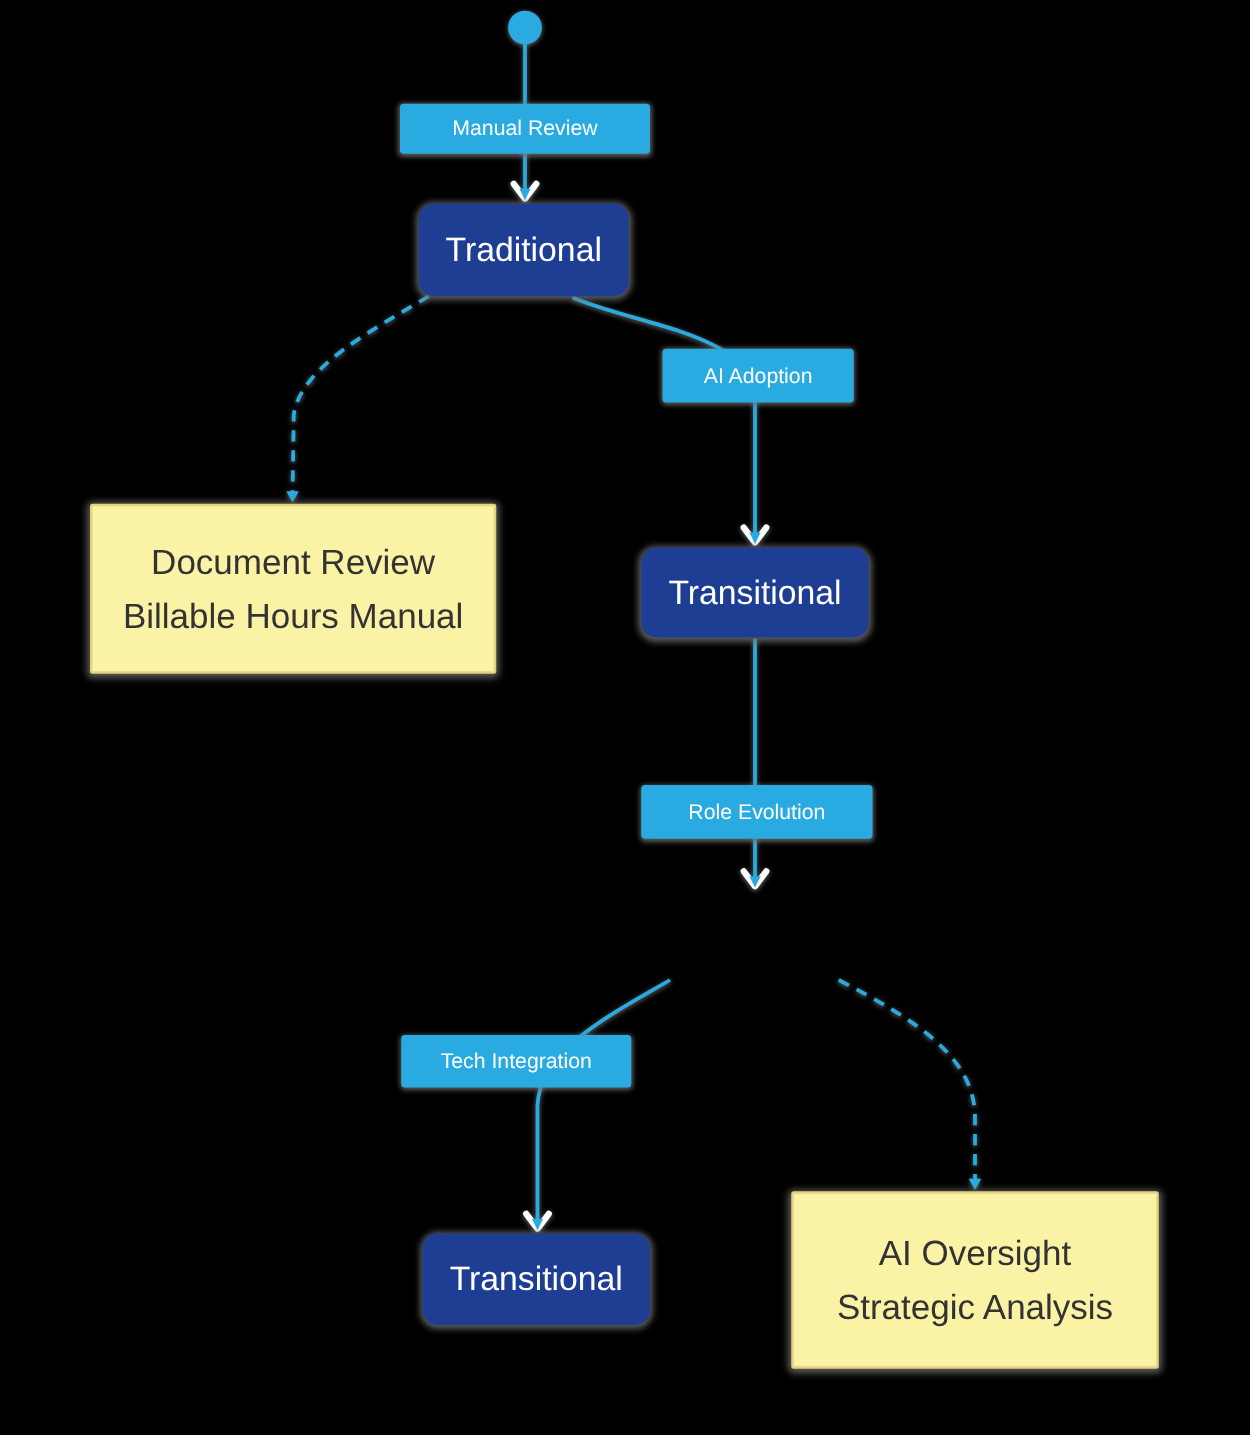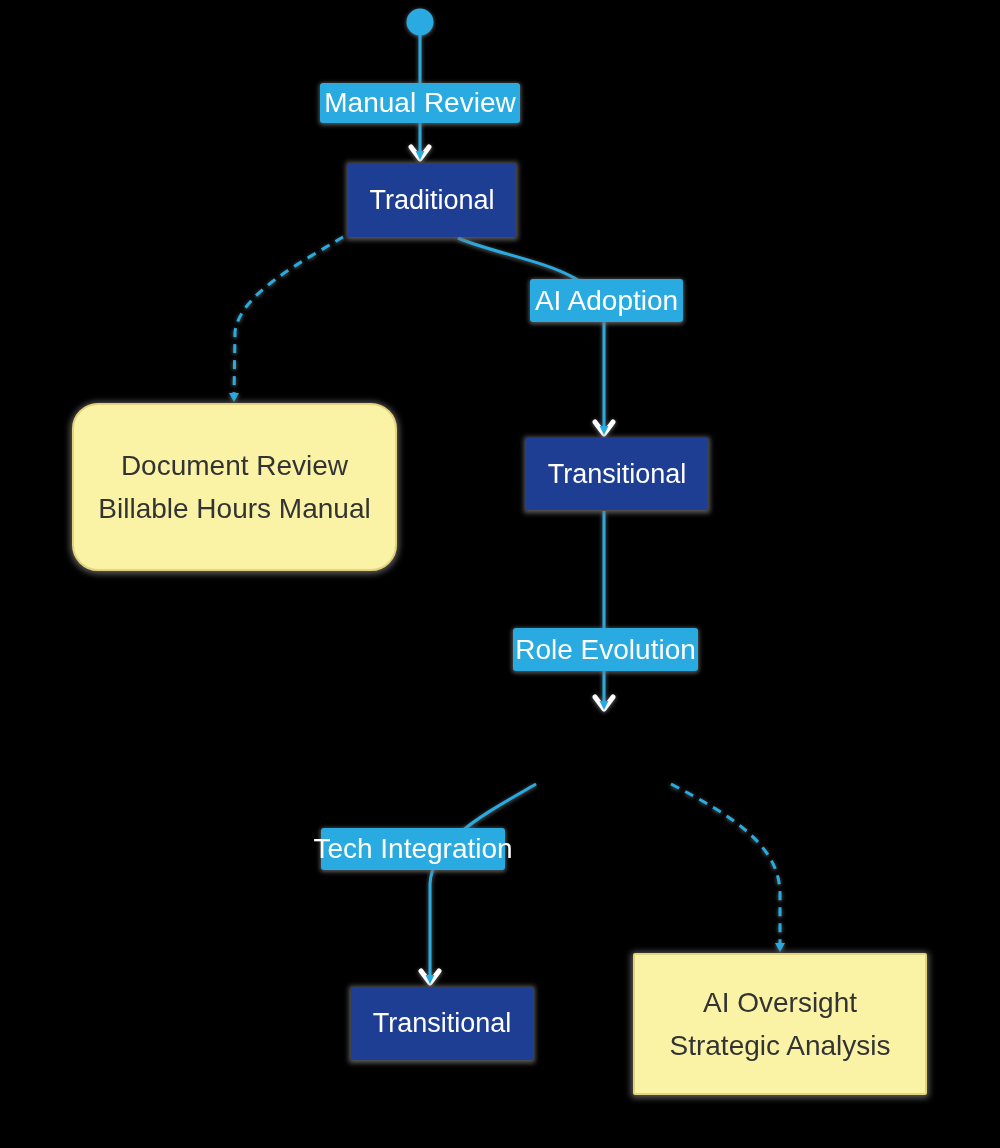--- a/index.html
+++ b/index.html
@@ -46,28 +46,27 @@
     align-items: center;
     justify-content: center;
     box-sizing: border-box;
     white-space: nowrap;
   }
   .node {
     background: var(--state-fill, #1e3e93);
     color: var(--state-text, #ffffff);
     font-size: 27px;
     font-weight: 500;
-    border-radius: 0;
+    border-radius: 12px;
     box-shadow: 0 1px 5px 2px rgba(115,115,115,0.8);
-    margin-left: 13px;
   }
   .edge-label {
     background: var(--accent, #29abe2);
     color: var(--label-text, #ffffff);
-    font-size: 28px;
+    font-size: 17px;
     font-weight: 500;
     border-radius: 3px;
     box-shadow: 0 1px 4px 1px rgba(115,115,115,0.8);
     text-align: center;
   }
   .note {
     background: var(--note-fill, #faf3a6);
     border: 2px solid var(--note-border, #e3d47c);
     color: var(--note-text, #333333);
     font-size: 28px;
@@ -81,21 +80,21 @@
   .state-traditional  { left: 335px; top: 163px;  width: 168px; height: 74px; }
   .state-transitional { left: 513px; top: 438px;  width: 182px; height: 72px; }
   .state-strategic    { left: 530px; top: 713px;  width: 148px; height: 70px; }
   .state-specialized  { left: 338px; top: 987px;  width: 182px; height: 73px; }
 
   .label-manual   { left: 320px; top: 83px;  width: 200px; height: 40px; }
   .label-adoption { left: 530px; top: 279px; width: 153px; height: 43px; }
   .label-role     { left: 513px; top: 628px; width: 185px; height: 43px; }
   .label-tech     { left: 321px; top: 828px; width: 184px; height: 42px; }
 
-  .note-doc { left: 72px;  top: 403px; width: 325px; height: 168px; border-radius: 26px; }
+  .note-doc { left: 72px;  top: 403px; width: 325px; height: 136px; }
   .note-ai  { left: 633px; top: 953px; width: 294px; height: 142px; }
 </style>
 </head>
 <body>
 
 <div class="canvas">
 
   <svg class="edges" viewBox="0 0 1000 1148">
 
     <circle class="start-dot" cx="420" cy="22" r="13.5"></circle>

